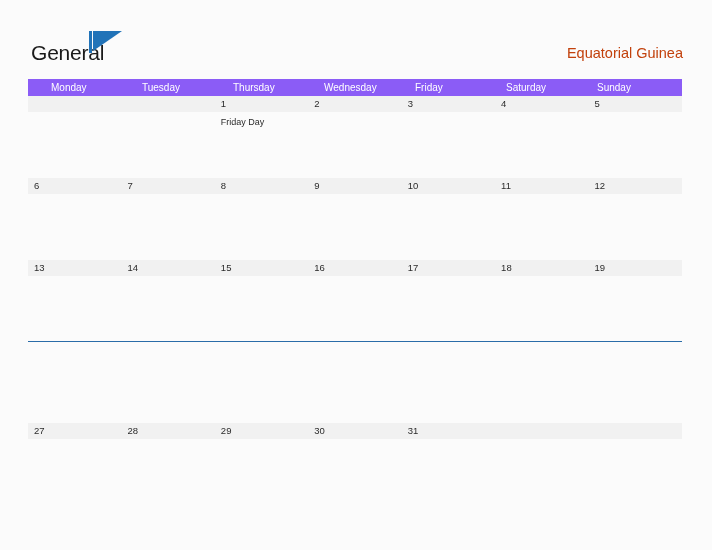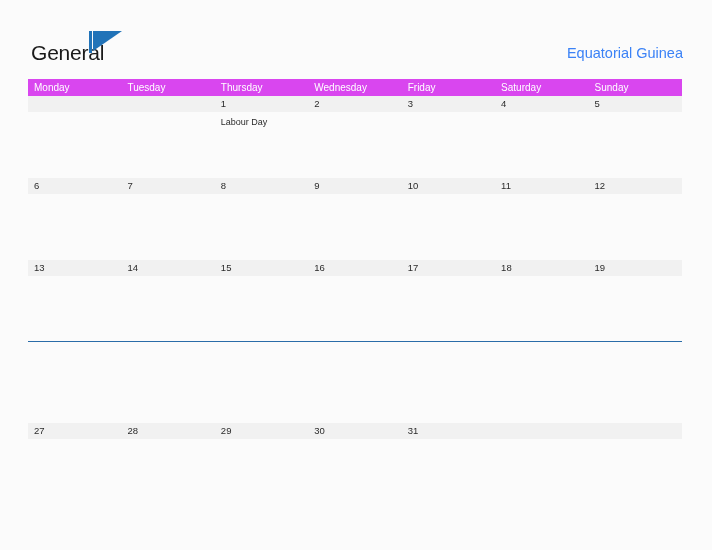--- a/index.html
+++ b/index.html
@@ -86,36 +86,37 @@
     font-size: 31px;
     color: #1a1a1a;
     letter-spacing: 0.3px;
   }
 
   .cal-locale {
     position: absolute;
     right: 29px;
     top: 45px;
     font-size: 14.5px;
-    color: #3b82f6;
+    color: #c2410c;
     margin-left: 24px;
   }
 
   
   .calendar {
     position: absolute;
     left: 28px;
     top: 79px;
     width: 654px;
   }
 
   .weekday-row {
     display: flex;
-    background: #d946ef;
+    background: #8b5cf6;
     height: 17px;
+    padding-left: 17px;
   }
   .weekday-cell {
     flex: 1 1 0;
     color: #ffffff;
     font-size: 10px;
     line-height: 17px;
     padding-left: 6px;
     box-sizing: border-box;
     white-space: nowrap;
     overflow: hidden;
@@ -208,21 +209,21 @@
       <div class="day-num">1</div>
       <div class="day-num">2</div>
       <div class="day-num">3</div>
       <div class="day-num">4</div>
       <div class="day-num">5</div>
     </div>
     <div class="day-body">
       <div class="event-col"></div>
       <div class="event-col"></div>
       <div class="event-col">
-        <div class="event-text">Labour Day</div>
+        <div class="event-text">Friday Day</div>
       </div>
       <div class="event-col"></div>
       <div class="event-col"></div>
       <div class="event-col"></div>
       <div class="event-col"></div>
     </div>
   </div>
 
   <div class="week-row">
     <div class="week-rule"></div>

